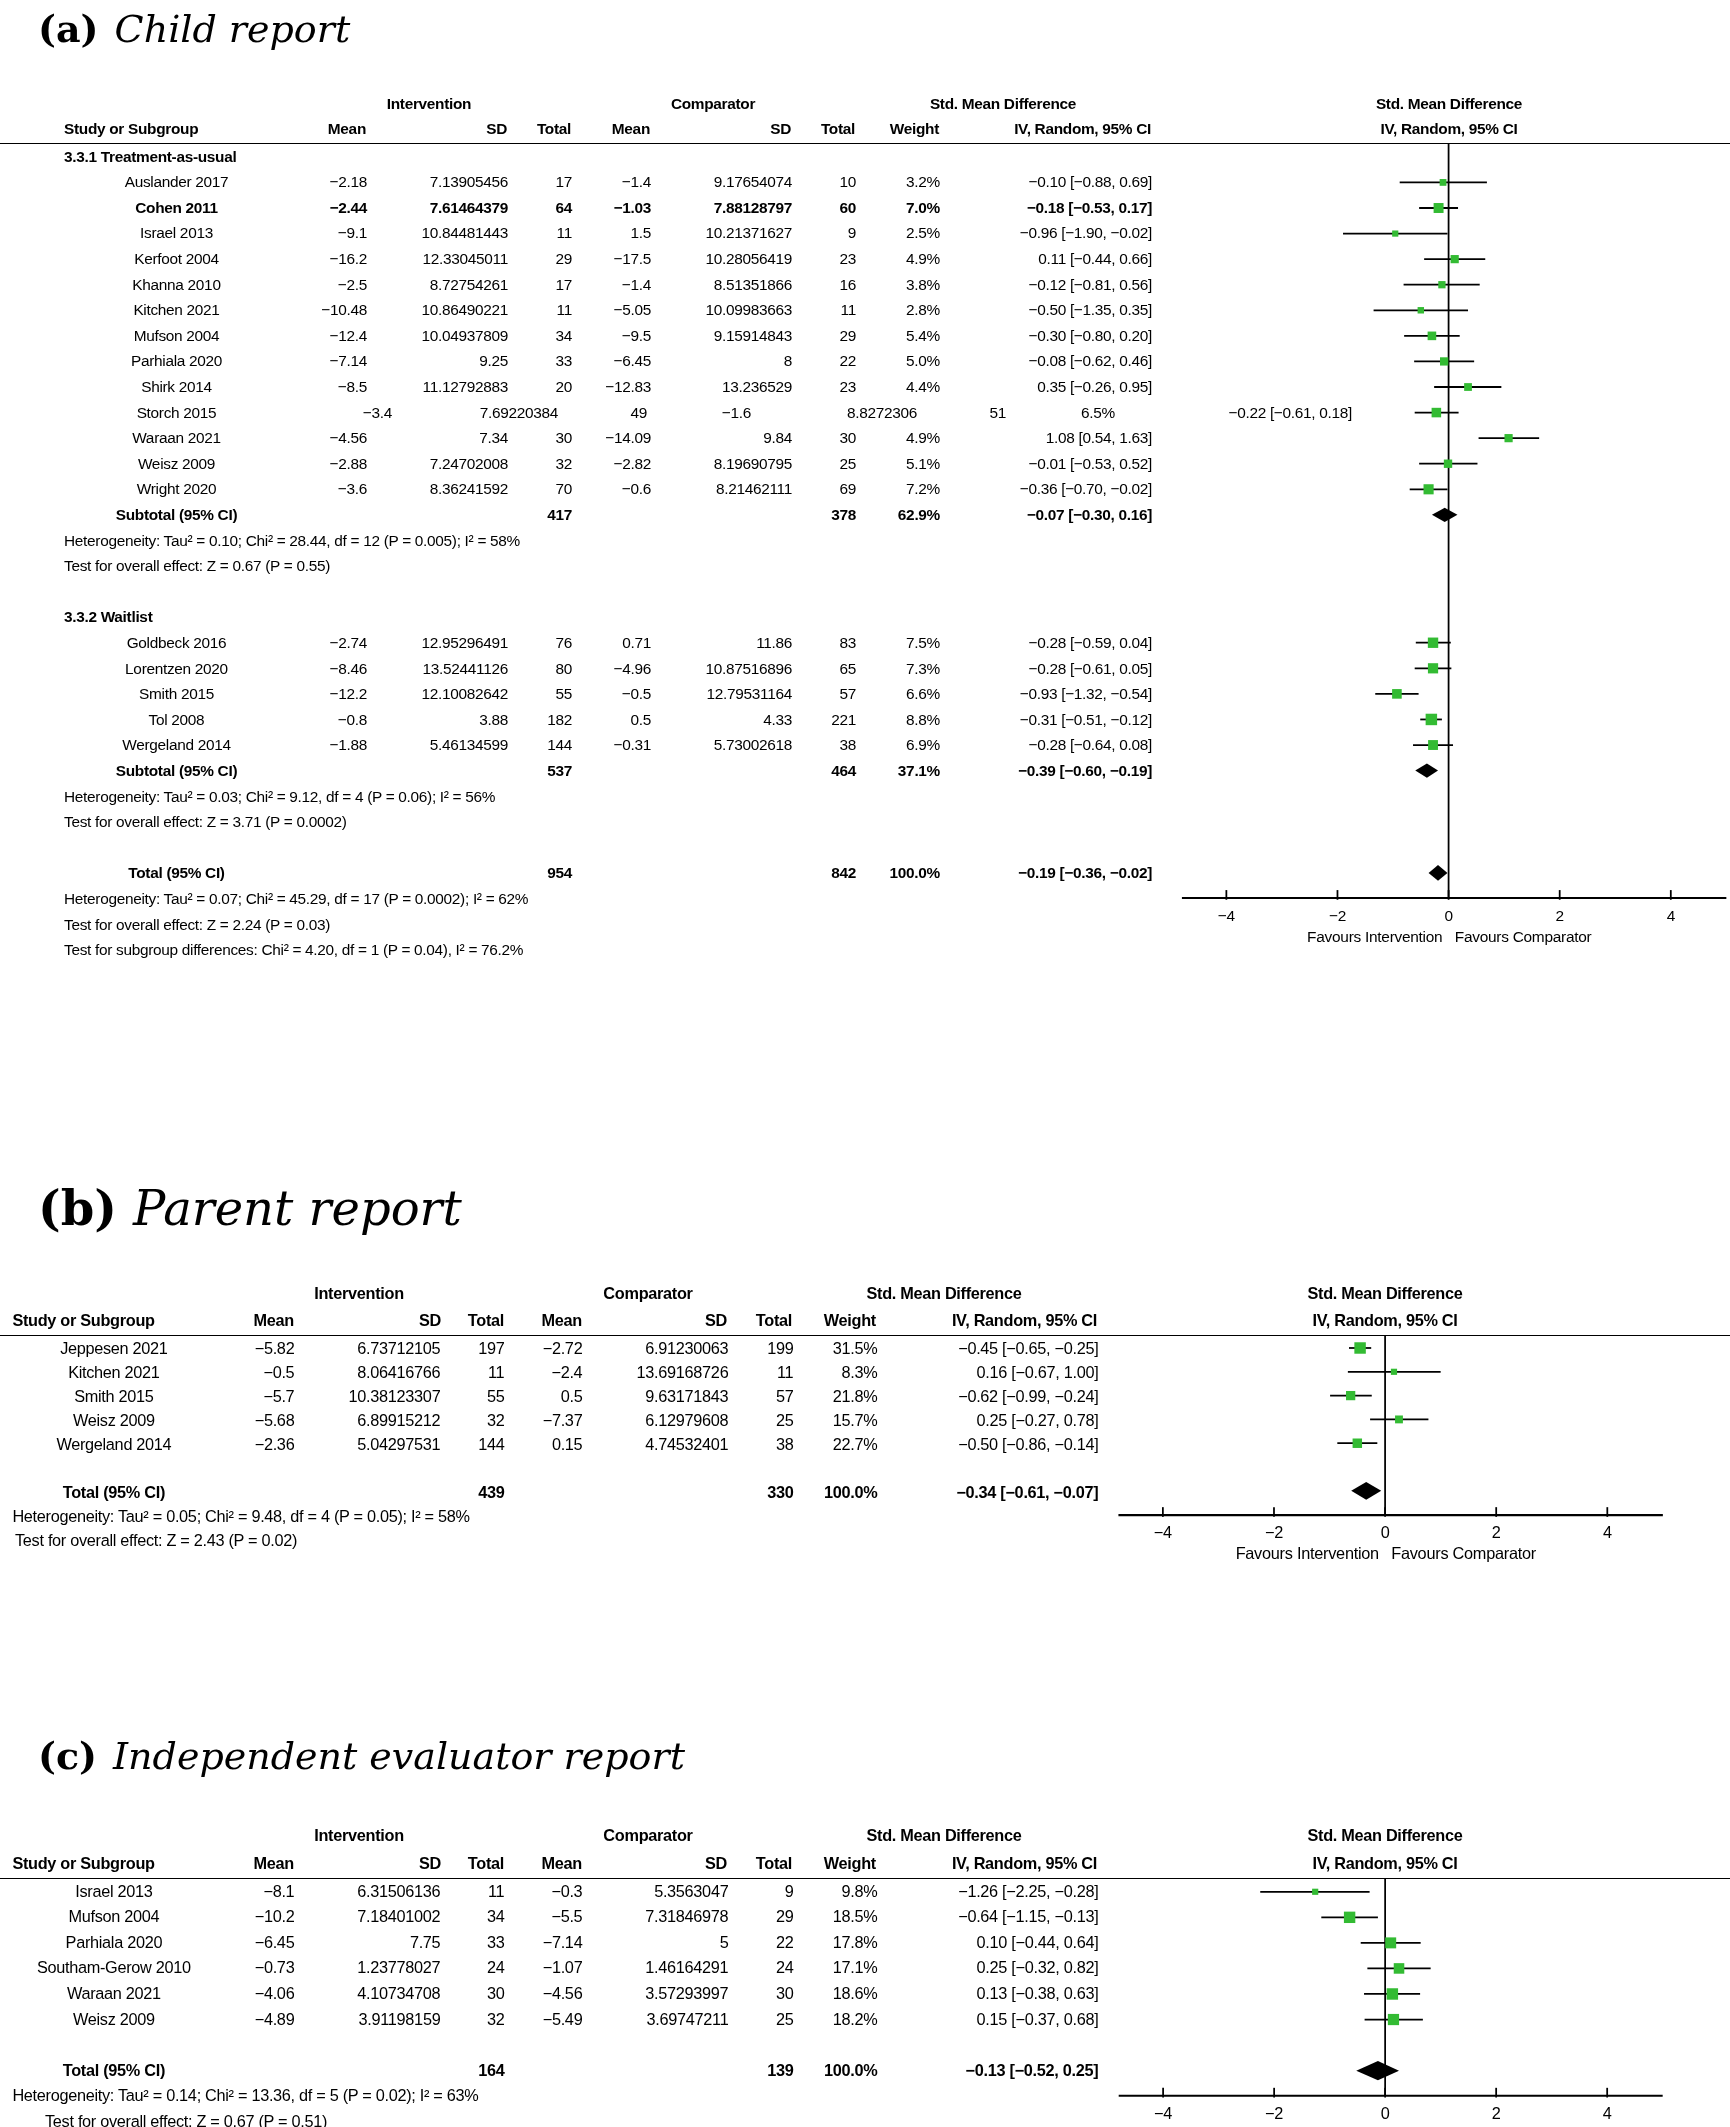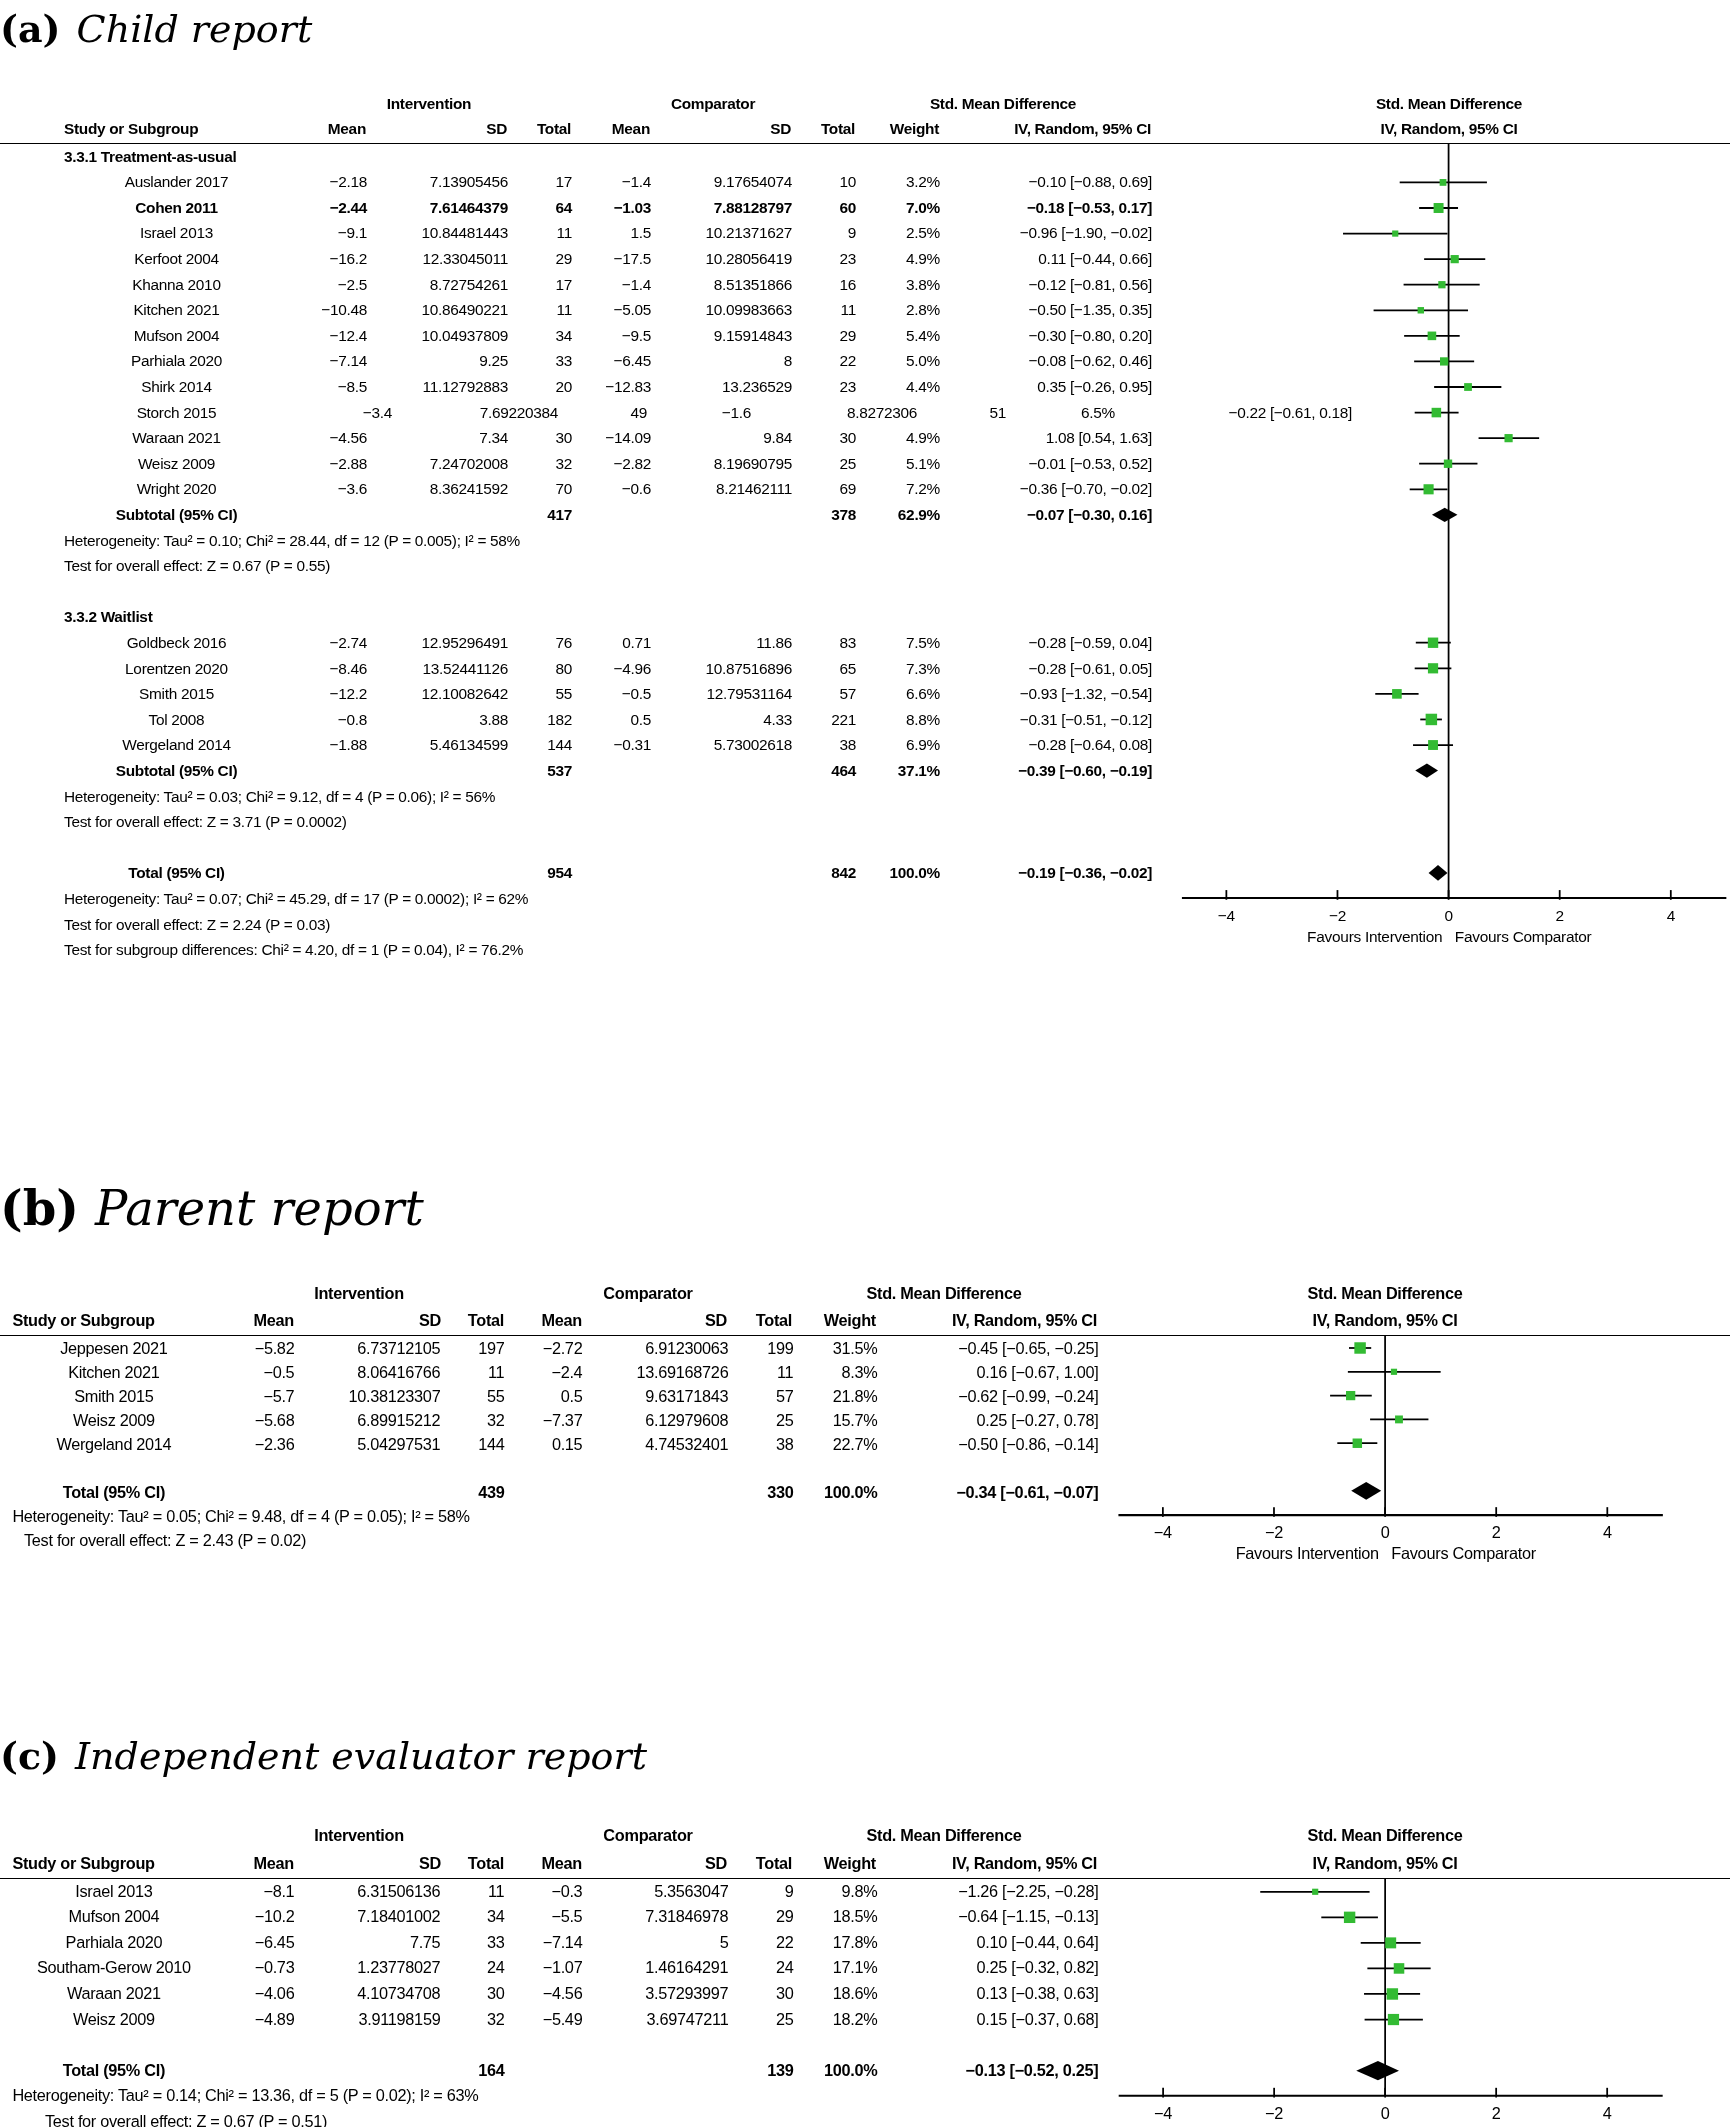--- a/index.html
+++ b/index.html
@@ -1,19 +1,19 @@
 <!DOCTYPE html>
 <html style="font-size:14px"><head>
 <meta charset="utf-8">
 <style>
   html,body{margin:0;padding:0}
   body{width:1730px;height:2128px;background:#ffffff;color:#000;
        font-family:"Liberation Sans",sans-serif;overflow:hidden}
   .panel{display:block}
-  .panel-title{font-family:"DejaVu Serif",serif;white-space:nowrap;line-height:1.15}
+  .panel-title{font-family:"DejaVu Serif",serif;margin-left:38px;white-space:nowrap;line-height:1.15}
   .panel-letter{font-weight:bold;margin-right:16px}
   .panel-name{font-style:italic}
   .twrap{position:relative;width:1730px;letter-spacing:-0.3px}
   .thead{position:relative;border-bottom:1.8px solid #000;width:1730px}
   .thead .h{position:absolute;white-space:nowrap;font-weight:bold}
   .rows{position:relative;width:1730px}
   .row{display:grid;white-space:nowrap}
   .cell{display:block;overflow:visible}
   .num{text-align:right}
   .study{text-align:center}
@@ -428,21 +428,21 @@
             <span class="cell num"></span>
             <span class="cell num"></span>
             <span class="cell num">439</span>
             <span class="cell num"></span>
             <span class="cell num"></span>
             <span class="cell num">330</span>
             <span class="cell num">100.0%</span>
             <span class="cell num">−0.34 [−0.61, −0.07]</span>
           </div>
           <div class="note" style="height: 24px; line-height: 24px; padding-left: 12.4px;">Heterogeneity: Tau² = 0.05; Chi² = 9.48, df = 4 (P = 0.05); I² = 58%</div>
-          <div class="note" style="height: 24px; line-height: 24px; padding-left: 24px;">Test for overall effect: Z = 2.43 (P = 0.02)</div>
+          <div class="note" style="height: 24px; line-height: 24px; padding-left: 15px;">Test for overall effect: Z = 2.43 (P = 0.02)</div>
           <svg class="plot" width="582" height="285" style="left: 1147px;font-size:18.5px" viewBox="0 0 660 323">
             <line x1="270" y1="0" x2="270" y2="203" stroke="#000" stroke-width="2"></line>
             <line x1="229.05" y1="13.5" x2="254.25" y2="13.5" stroke="#000" stroke-width="2"></line>
             <rect x="235.15" y="7" width="13" height="13" fill="#33bb33"></rect>
             <line x1="227.79" y1="40.5" x2="333" y2="40.5" stroke="#000" stroke-width="2"></line>
             <rect x="276.58" y="37" width="7" height="7" fill="#33bb33"></rect>
             <line x1="207.63" y1="67.5" x2="254.88" y2="67.5" stroke="#000" stroke-width="2"></line>
             <rect x="225.69431034482758" y="62.25431034482759" width="10.491379310344827" height="10.491379310344827" fill="#33bb33"></rect>
             <line x1="252.99" y1="94.5" x2="319.14" y2="94.5" stroke="#000" stroke-width="2"></line>
             <rect x="281.2931034482759" y="90.04310344827586" width="8.913793103448276" height="8.913793103448276" fill="#33bb33"></rect>

